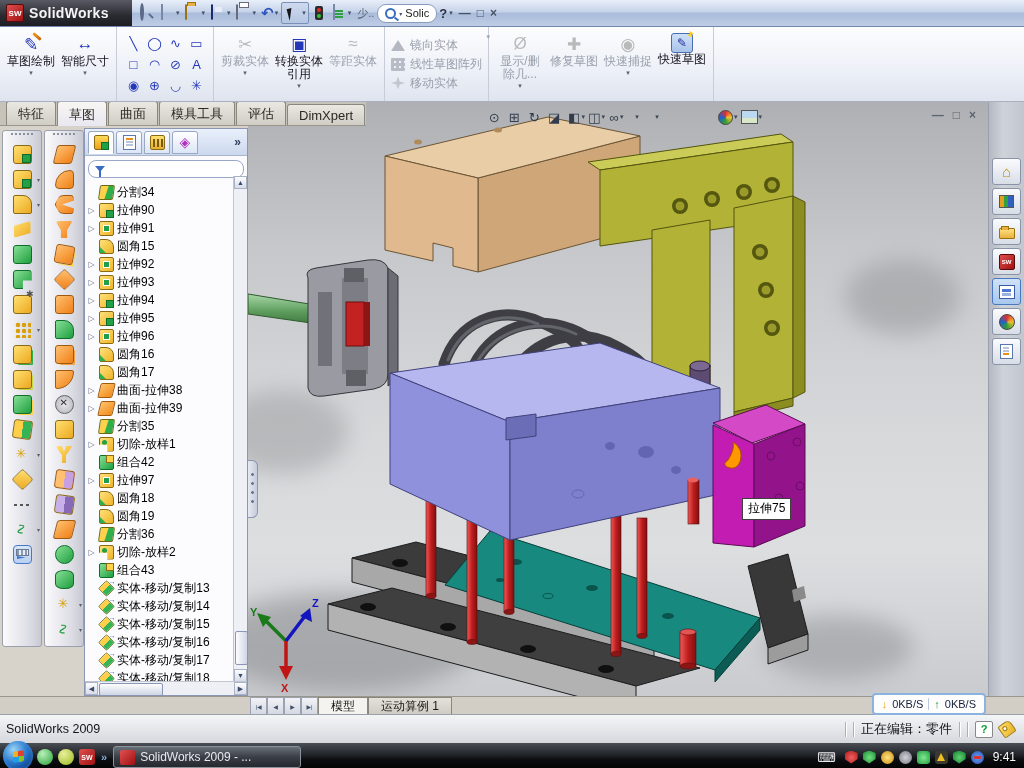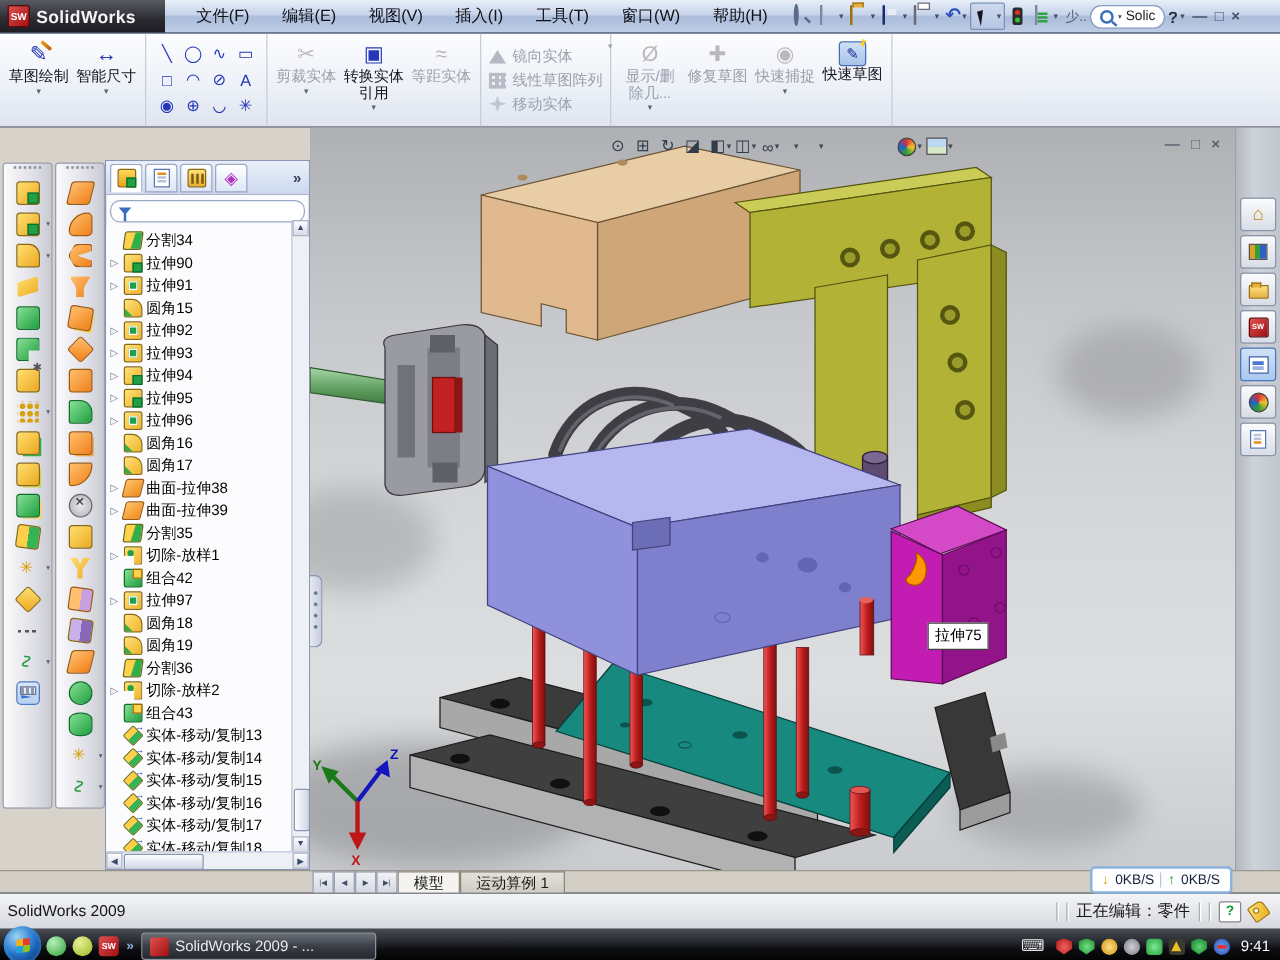--- a/index.html
+++ b/index.html
@@ -261,30 +261,20 @@
 </head>
 <body>
 
 <div class="app">
 
   <div class="titlebar">
     <div class="brand">
       <span class="swcube">SW</span>
       <span class="brandtext">SolidWorks</span>
     </div>
-    <div class="menus">
-
-    <span class="menu-item">文件(F)</span>
-        <span class="menu-item">编辑(E)</span>
-        <span class="menu-item">视图(V)</span>
-        <span class="menu-item">插入(I)</span>
-        <span class="menu-item">工具(T)</span>
-        <span class="menu-item">窗口(W)</span>
-        <span class="menu-item">帮助(H)</span>
-      </div>
     <div class="qat">
       <span class="qbtn">
           <span class="ic16"><span class="i-pin"></span></span>
         </span>
       <span class="qbtn">
           <span class="ic16"><span class="i-new"></span></span>
           <span class="dd7">▾</span>
         </span>
       <span class="qbtn">
           <span class="ic16"><span class="i-open"></span></span>
@@ -681,20 +671,29 @@
         <span>×</span>
       </div>
 
       
       <div class="vgrip"></div>
 
       
       <div class="vtooltip">拉伸75</div>
     </div>
 
+    <div class="tabrow">
+
+    <span class="rtab">特征</span>
+        <span class="rtab active">草图</span>
+        <span class="rtab">曲面</span>
+        <span class="rtab">模具工具</span>
+        <span class="rtab">评估</span>
+        <span class="rtab">DimXpert</span>
+      </div>
 
     <div class="lefttools">
       <div class="lcol">
         <div class="lgrip"></div>
         <div style="display:contents;">
           
         
             <div class="lslot">
               <span class="li yg"></span>
 

